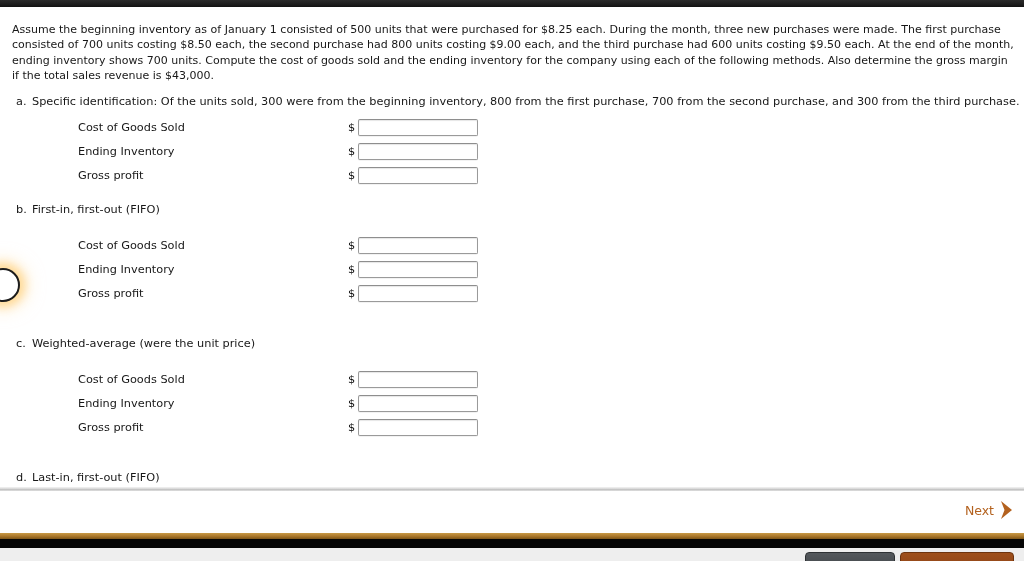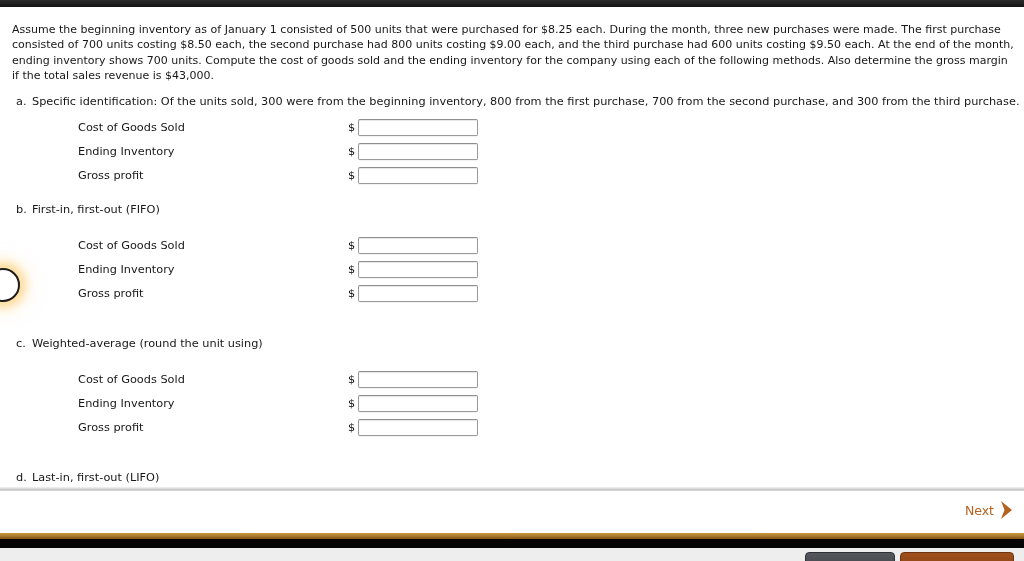--- a/index.html
+++ b/index.html
@@ -263,21 +263,21 @@
       <div class="row" style="top:48px">
         <span class="row-label">Gross profit</span>
         <span class="dollar">$</span>
         <input class="answer-box" type="text" value="" style="">
       </div>
     </div>
   </div>
 
   <div class="section" style="top:330px">
     <div class="sec-head">
-      <span class="sec-letter">c.</span><span>Weighted-average (round the unit using)</span>
+      <span class="sec-letter">c.</span><span>Weighted-average (were the unit price)</span>
     </div>
     <div class="rows" style="top:34px">
       <div class="row" style="top:0px">
         <span class="row-label">Cost of Goods Sold</span>
         <span class="dollar">$</span>
         <input class="answer-box" type="text" value="" style="">
       </div>
       <div class="row" style="top:24px">
         <span class="row-label">Ending Inventory</span>
         <span class="dollar">$</span>
@@ -286,21 +286,21 @@
       <div class="row" style="top:48px">
         <span class="row-label">Gross profit</span>
         <span class="dollar">$</span>
         <input class="answer-box" type="text" value="" style="">
       </div>
     </div>
   </div>
 
   <div class="section" style="top:464px">
     <div class="sec-head">
-      <span class="sec-letter">d.</span><span>Last-in, first-out (LIFO)</span>
+      <span class="sec-letter">d.</span><span>Last-in, first-out (FIFO)</span>
     </div>
   </div>
 
 </div>
 
 <div class="edge-circle"></div>
 
 <div class="content-divider"></div>
 
 <div class="footer">

